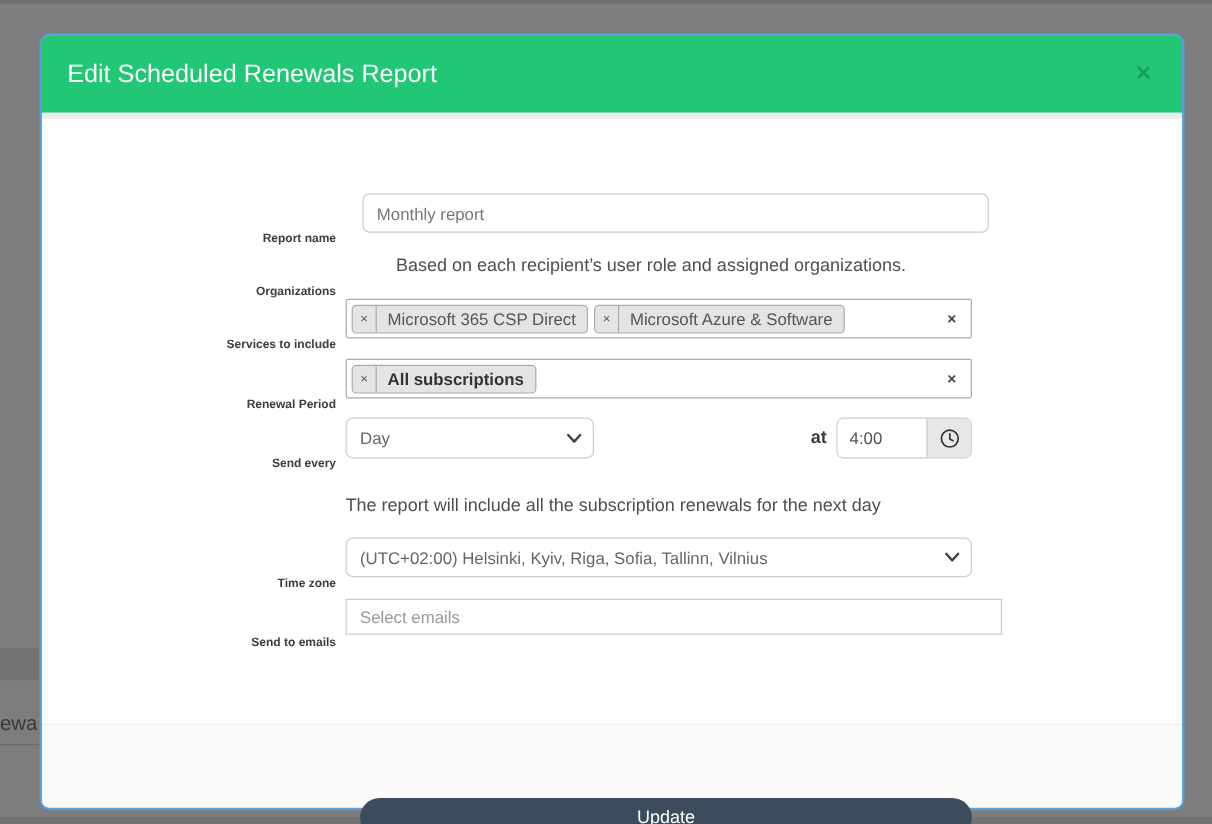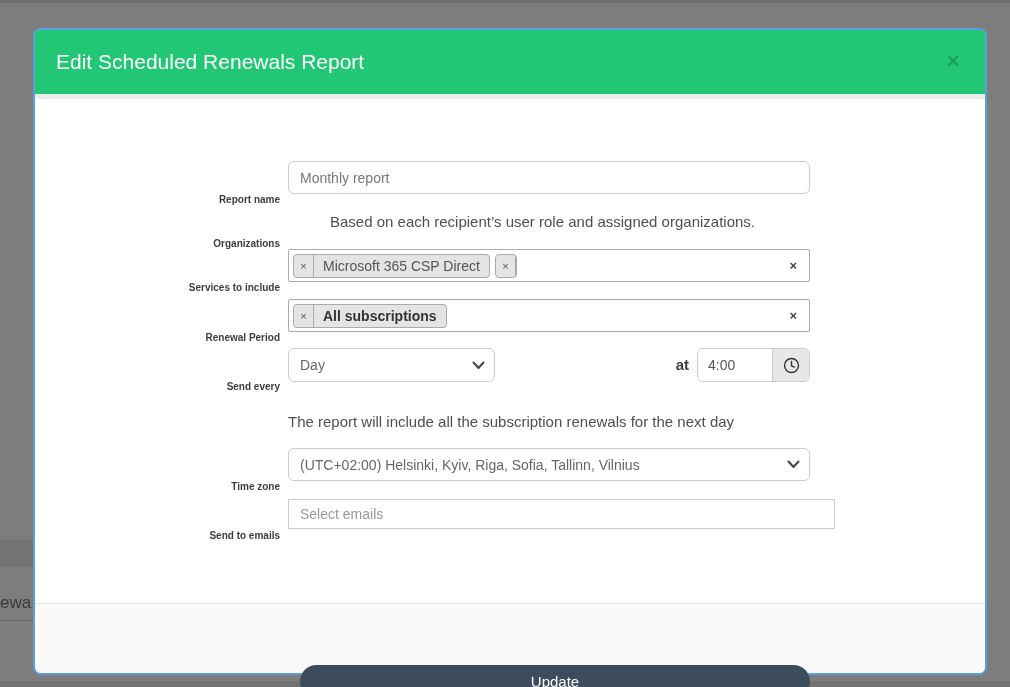--- a/index.html
+++ b/index.html
@@ -80,33 +80,34 @@
 
 <div class="modal">
 
   <div class="modal-header">
     <div class="modal-title">Edit Scheduled Renewals Report</div>
     <button class="modal-close">✕</button>
   </div>
   <div class="header-strip"></div>
 
   <div class="form-label" style="top:131px; line-height:33px;">Report name</div>
-  <input class="text-input" style="left: 253px; top: 131px; width: 522px; height: 33px; border-radius: 6px;" value="Monthly report">
+  <input class="text-input" style="left: 267px; top: 131px; width: 522px; height: 33px; border-radius: 6px;" value="Monthly report">
 
   <div class="form-label" style="top:182px; line-height:20px;">Organizations</div>
   <div class="note-text" style="top:182px;margin-left:42px;">Based on each recipient’s user role and assigned organizations.</div>
 
   <div class="form-label" style="top:219px; line-height:33px;">Services to include</div>
   <div class="multiselect" style="top:219px;">
     <span class="tag">
       <span class="tag-remove">×</span>
       <span class="tag-label">Microsoft 365 CSP Direct</span>
     </span>
     <span class="tag">
       <span class="tag-remove">×</span>
+      <span class="tag-label">Microsoft Azure &amp; Software</span>
     </span>
     <span class="ms-clear">×</span>
   </div>
 
   <div class="form-label" style="top:269px; line-height:33px;padding-left:24px;">Renewal Period</div>
   <div class="multiselect" style="top:269px;">
     <span class="tag">
       <span class="tag-remove">×</span>
       <span class="tag-label bold">All subscriptions</span>
     </span>

